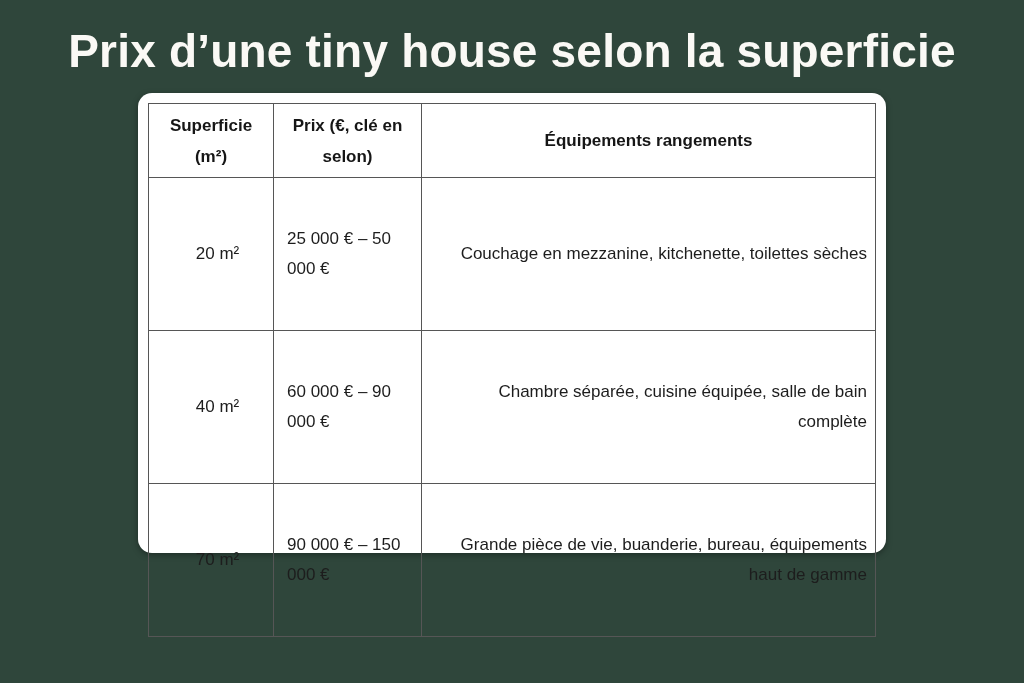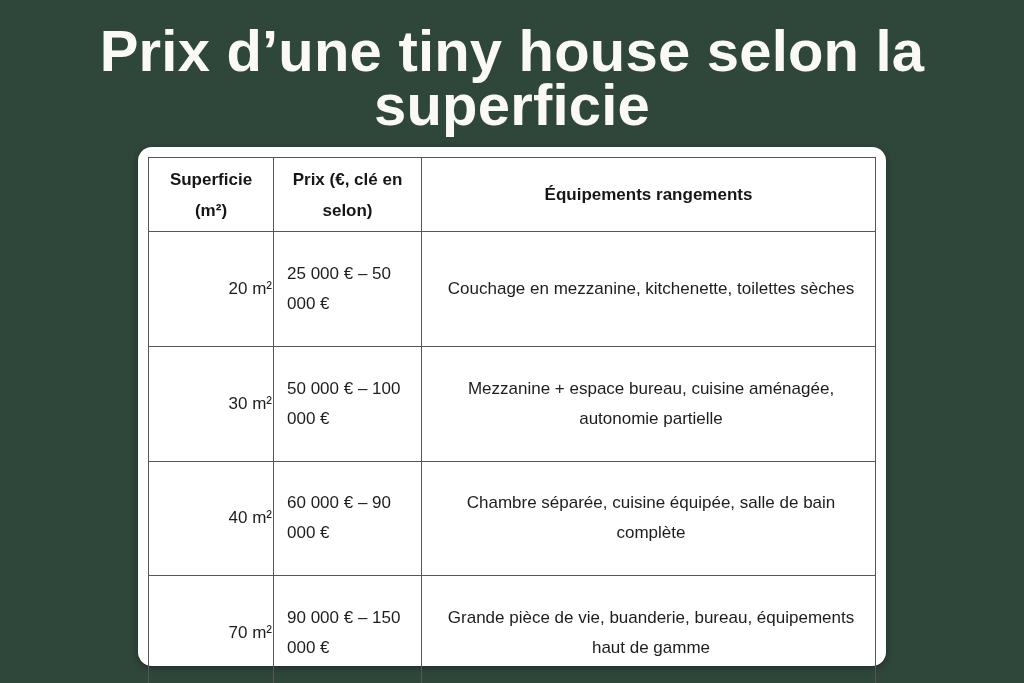--- a/index.html
+++ b/index.html
@@ -8,29 +8,29 @@
     width: 1024px;
     height: 683px;
     overflow: hidden;
     background: #2f463b;
     font-family: "Liberation Sans", sans-serif;
   }
   .page-title {
     margin: 24px 10px 0;
     text-align: center;
     color: #faf9f5;
-    font-size: 58px;
+    font-size: 46px;
     line-height: 54px;
     font-weight: 800;
     letter-spacing: 0.2px;
   }
   .table-card {
     box-sizing: border-box;
     width: 748px;
-    height: 519px;
+    height: 460px;
     margin: 15px auto 0;
     background: #ffffff;
     border-radius: 14px;
     padding: 10px;
     box-shadow: 0 2px 6px rgba(0,0,0,0.35);
   }
   table.price-table {
     width: 100%;
     height: 534px;
     border-collapse: collapse;
@@ -48,32 +48,32 @@
     font-weight: 700;
     color: #161616;
     text-align: center;
     white-space: pre-line;
     line-height: 31px;
   }
   col.col-superficie { width: 125px; }
   col.col-prix { width: 148px; }
   td.cell-superficie {
     padding-left: 14px;
-    text-align: right;
+    text-align: center;
   }
   td.cell-prix {
     padding-left: 13px;
     text-align: left;
     white-space: pre-line;
     line-height: 30px;
   }
   td.cell-equipements {
     padding-left: 13px;
     padding-right: 8px;
-    text-align: center;
+    text-align: right;
     white-space: pre-line;
     line-height: 30px;
   }
 </style>
 </head>
 <body>
 
 <h1 class="page-title">Prix d’une tiny house selon la superficie</h1>
 
 <div class="table-card">
@@ -93,27 +93,20 @@
       </tr>
     </thead>
     <tbody>
       <tr>
         <td class="cell-superficie">20 m²</td>
         <td class="cell-prix">25 000 € – 50
 000 €</td>
         <td class="cell-equipements">Couchage en mezzanine, kitchenette, toilettes sèches</td>
       </tr>
       <tr>
-        <td class="cell-superficie">30 m²</td>
-        <td class="cell-prix">50 000 € – 100
-000 €</td>
-        <td class="cell-equipements">Mezzanine + espace bureau, cuisine aménagée,
-autonomie partielle</td>
-      </tr>
-      <tr>
         <td class="cell-superficie">40 m²</td>
         <td class="cell-prix">60 000 € – 90
 000 €</td>
         <td class="cell-equipements">Chambre séparée, cuisine équipée, salle de bain
 complète</td>
       </tr>
       <tr>
         <td class="cell-superficie">70 m²</td>
         <td class="cell-prix">90 000 € – 150
 000 €</td>

